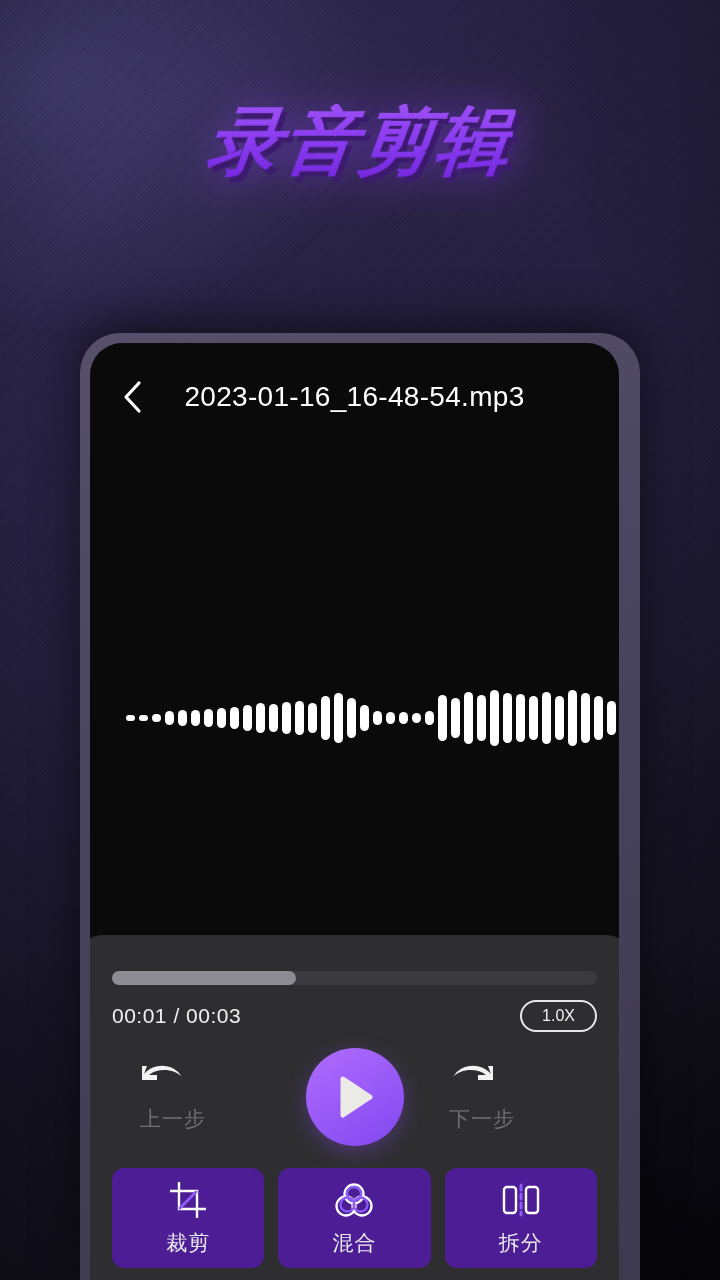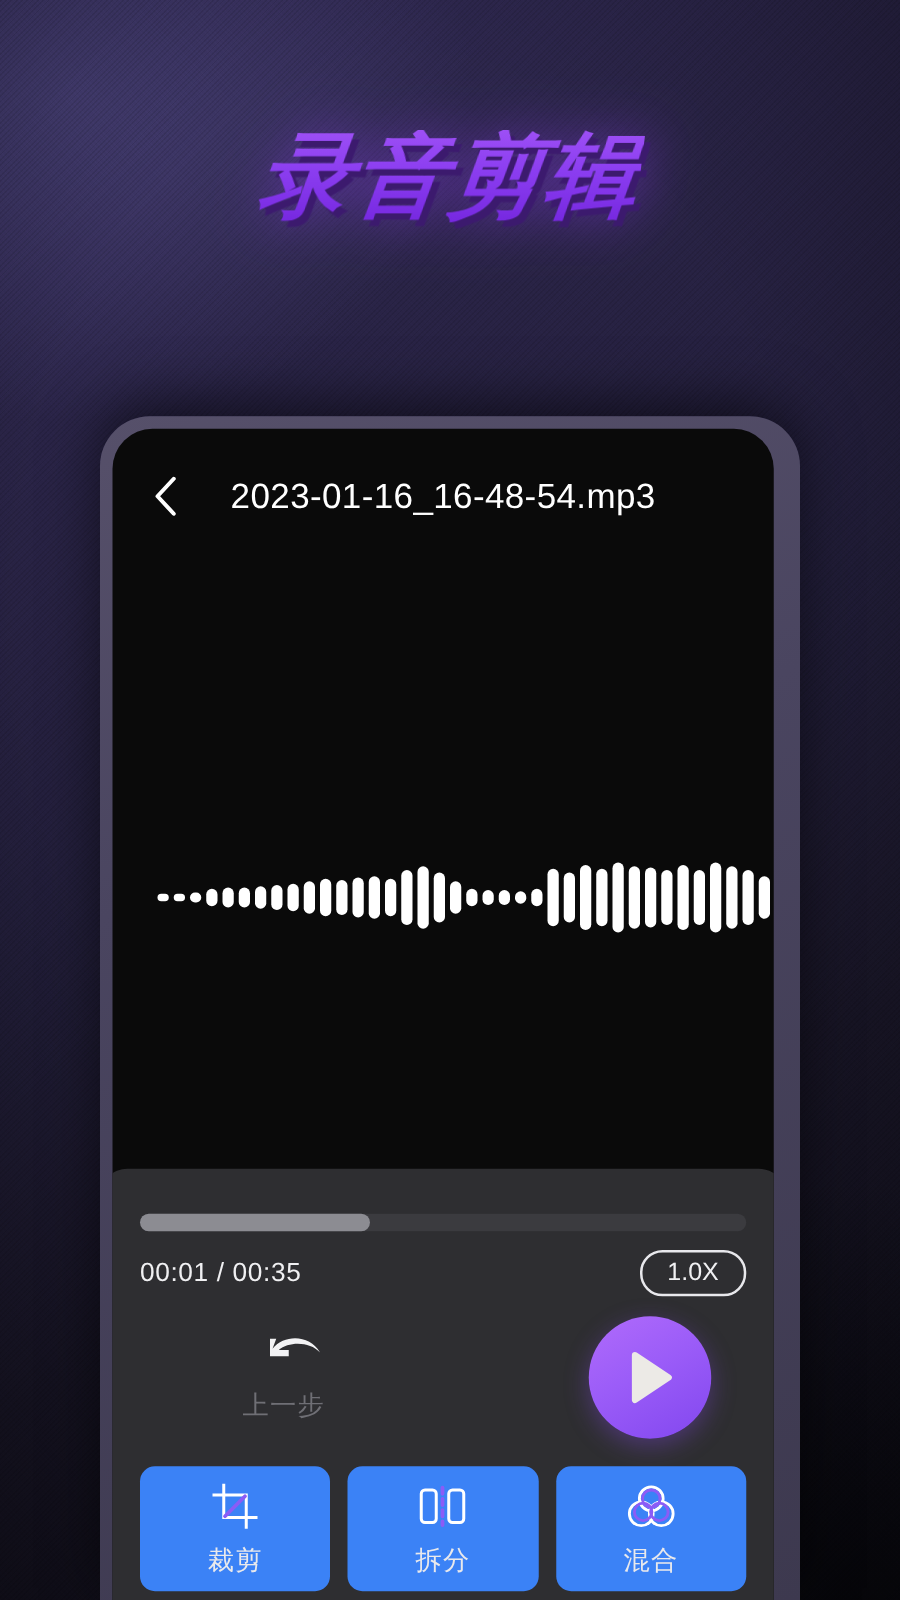--- a/index.html
+++ b/index.html
@@ -180,36 +180,36 @@
   .time-text {
     color: #f0f0f2;
     font-size: 21px;
     letter-spacing: 0.5px;
   }
   .speed-pill {
     border: 2px solid #e8e8ec;
     border-radius: 18px;
     padding: 5px 20px;
     color: #f0f0f2;
-    font-size: 20px;
+    font-size: 16px;
     cursor: pointer;
   }
 
   .transport {
     margin-top: 16px;
     display: flex;
     align-items: center;
     justify-content: space-between;
     padding: 0 28px;
   }
   .step-btn {
     width: 120px;
     display: flex;
     flex-direction: column;
-    align-items: flex-end;
+    align-items: flex-start;
     cursor: pointer;
   }
   .step-label {
     margin-top: 10px;
     color: #6f6f75;
     font-size: 21px;
     letter-spacing: 1px;
   }
   .play-btn {
     width: 98px;
@@ -226,21 +226,21 @@
   
   .tool-row {
     margin-top: 22px;
     display: flex;
     justify-content: space-between;
     gap: 14px;
   }
   .tool-btn {
     flex: 1 1 0;
     height: 100px;
-    background: #3b82f6;
+    background: #4c1d95;
     border-radius: 12px;
     display: flex;
     flex-direction: column;
     align-items: center;
     justify-content: center;
     cursor: pointer;
   }
   .tool-icon {
     height: 40px;
     display: flex;
@@ -324,78 +324,86 @@
 
       <div class="control-panel">
 
         <div class="progress-row">
           <div class="progress-track">
             <div class="progress-fill" id="progress-fill" style="width: 38%;"></div>
           </div>
         </div>
 
         <div class="time-row">
-          <div class="time-text">00:01 / 00:35</div>
+          <div class="time-text">00:01 / 00:03</div>
           <div class="speed-pill">1.0X</div>
         </div>
 
         <div class="transport">
 
           <div class="step-btn">
             <svg width="46" height="34" viewBox="0 0 46 34">
               <path d="M4 13 C14 1, 34 2, 42 16 C34 7, 17 7, 9 14 L17 14 L17 19 L2 19 L2 5 L7 5 Z" fill="#f2f2f4"></path>
             </svg>
             <div class="step-label">上一步</div>
           </div>
 
           <div class="play-btn">
             <svg width="40" height="44" viewBox="0 0 40 44">
               <path d="M8 4 L35 22 L8 40 Z" fill="#eceae6" stroke="#eceae6" stroke-width="5" stroke-linejoin="round"></path>
             </svg>
           </div>
 
+          <div class="step-btn">
+            <svg width="46" height="34" viewBox="0 0 46 34">
+              <g transform="translate(46,0) scale(-1,1)">
+                <path d="M4 13 C14 1, 34 2, 42 16 C34 7, 17 7, 9 14 L17 14 L17 19 L2 19 L2 5 L7 5 Z" fill="#f2f2f4"></path>
+              </g>
+            </svg>
+            <div class="step-label">下一步</div>
+          </div>
 
         </div>
 
         <div class="tool-row">
 
           <div class="tool-btn">
             <div class="tool-icon">
               <svg width="40" height="40" viewBox="0 0 40 40">
                 <path d="M11 2 L11 29 L38 29" fill="none" stroke="#ffffff" stroke-width="2.4"></path>
                 <path d="M2 11 L29 11 L29 38" fill="none" stroke="#ffffff" stroke-width="2.4"></path>
                 <line x1="12" y1="28" x2="28" y2="12" stroke="#8b5cf6" stroke-width="3" stroke-linecap="round"></line>
               </svg>
             </div>
             <div class="tool-label">裁剪</div>
           </div>
 
-
-          <div class="tool-btn">
-            <div class="tool-icon">
-              <svg width="42" height="40" viewBox="0 0 42 40">
-                <rect x="4" y="7" width="12" height="26" rx="3" fill="none" stroke="#ffffff" stroke-width="2.4"></rect>
-                <rect x="26" y="7" width="12" height="26" rx="3" fill="none" stroke="#ffffff" stroke-width="2.4"></rect>
-                <line x1="21" y1="5" x2="21" y2="35" stroke="#8b5cf6" stroke-width="3" stroke-linecap="round" stroke-dasharray="5 4"></line>
-              </svg>
-            </div>
-            <div class="tool-label">拆分</div>
-          </div>
 
           <div class="tool-btn">
             <div class="tool-icon">
               <svg width="42" height="40" viewBox="0 0 42 40">
                 <circle cx="21" cy="14" r="9.5" fill="none" stroke="#ffffff" stroke-width="2.3"></circle>
                 <circle cx="13" cy="26" r="9.5" fill="none" stroke="#ffffff" stroke-width="2.3"></circle>
                 <circle cx="29" cy="26" r="9.5" fill="none" stroke="#ffffff" stroke-width="2.3"></circle>
                 <circle cx="21" cy="14" r="7" fill="none" stroke="#8b5cf6" stroke-width="2.3"></circle>
                 <circle cx="14.5" cy="24.5" r="7" fill="none" stroke="#8b5cf6" stroke-width="2.3"></circle>
                 <circle cx="27.5" cy="24.5" r="7" fill="none" stroke="#8b5cf6" stroke-width="2.3"></circle>
               </svg>
             </div>
             <div class="tool-label">混合</div>
           </div>
 
+          <div class="tool-btn">
+            <div class="tool-icon">
+              <svg width="42" height="40" viewBox="0 0 42 40">
+                <rect x="4" y="7" width="12" height="26" rx="3" fill="none" stroke="#ffffff" stroke-width="2.4"></rect>
+                <rect x="26" y="7" width="12" height="26" rx="3" fill="none" stroke="#ffffff" stroke-width="2.4"></rect>
+                <line x1="21" y1="5" x2="21" y2="35" stroke="#8b5cf6" stroke-width="3" stroke-linecap="round" stroke-dasharray="5 4"></line>
+              </svg>
+            </div>
+            <div class="tool-label">拆分</div>
+          </div>
+
         </div>
       </div>
     </div>
   </div>
 </div>
 
 </body></html>

